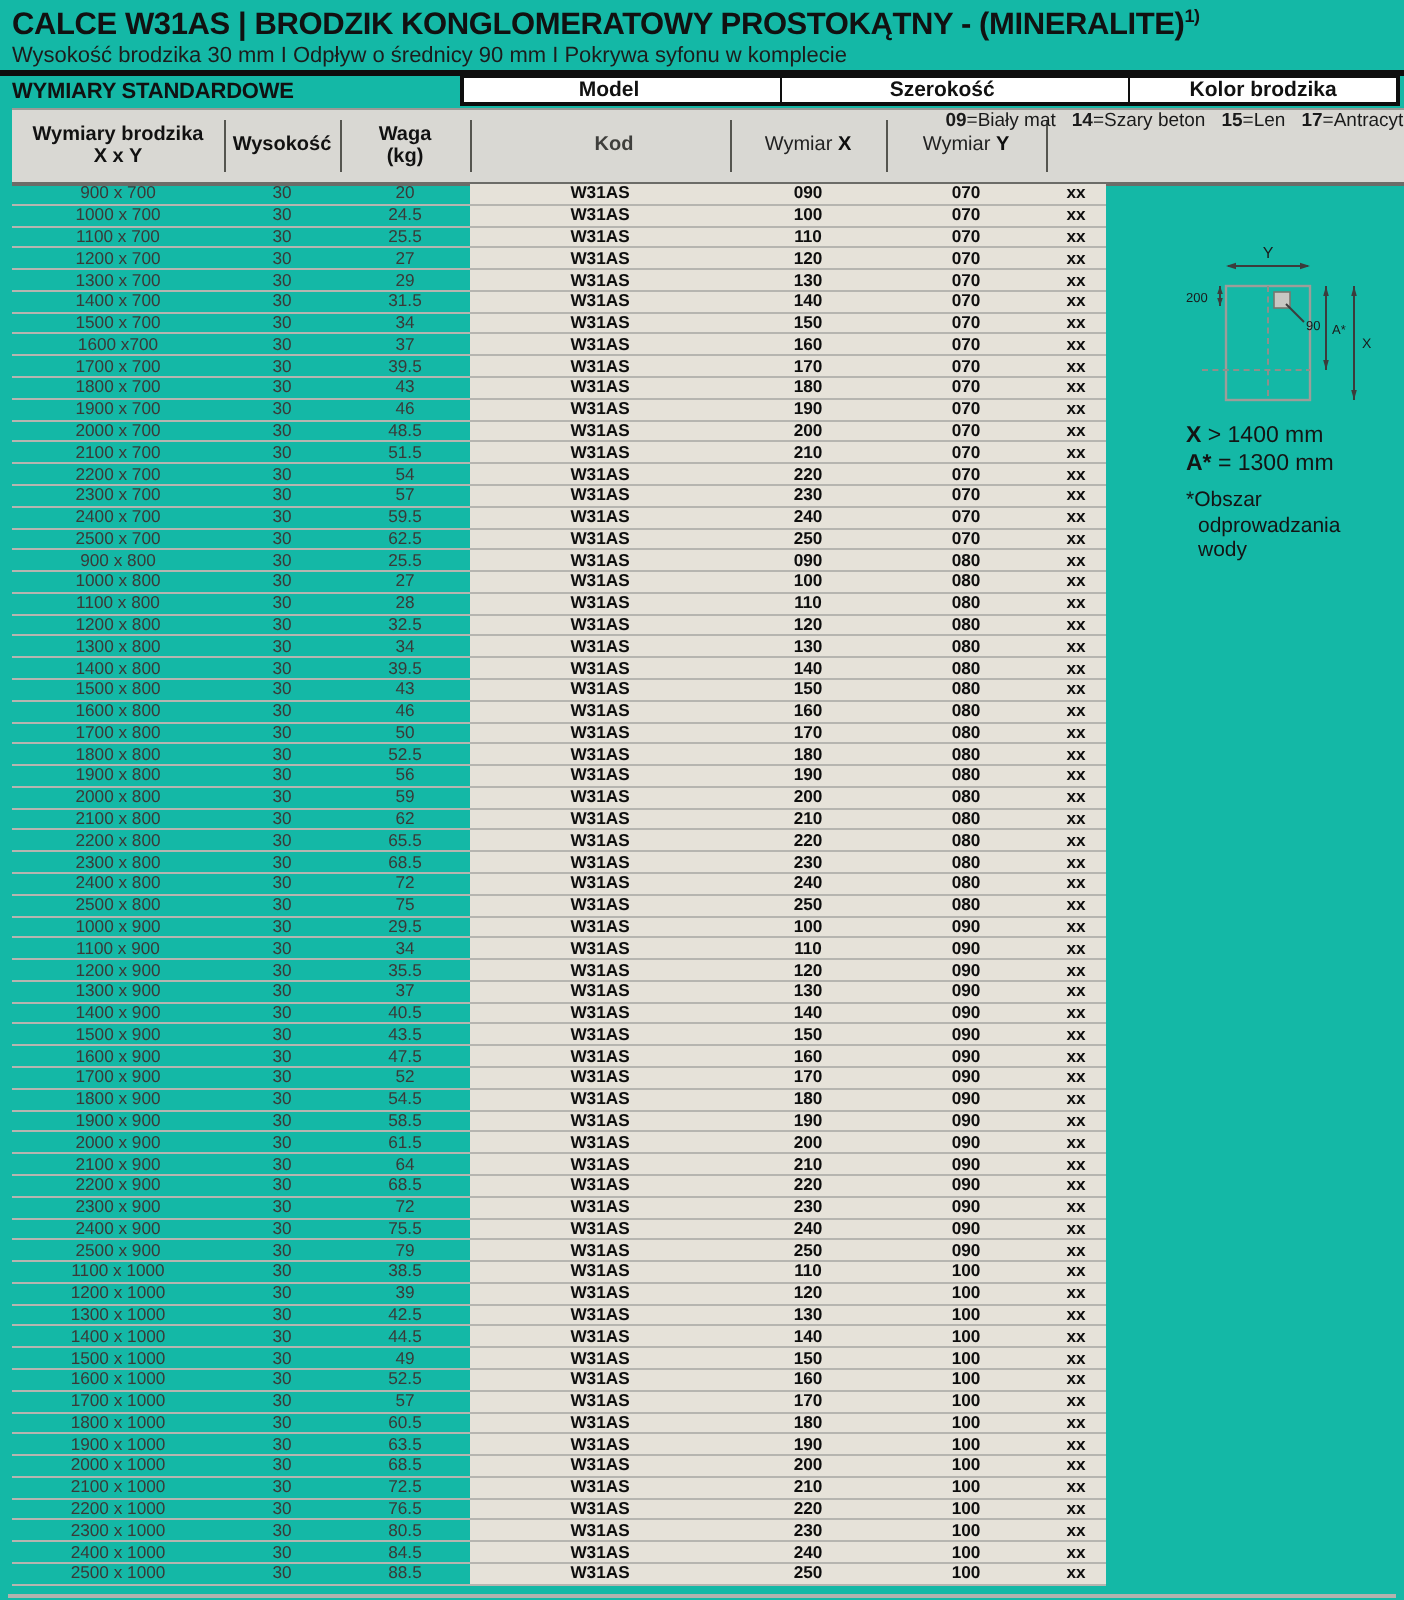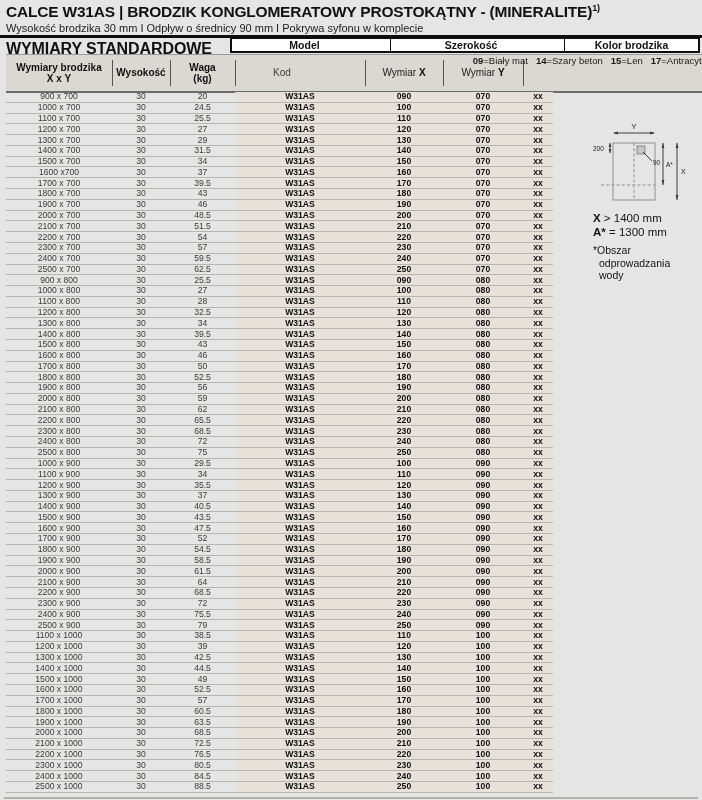--- a/index.html
+++ b/index.html
@@ -1,36 +1,36 @@
 <!DOCTYPE html>
 <html><head>
 <meta charset="utf-8">
 <style>
   html,body{margin:0;padding:0;background:#fff;}
-  .page{position:relative;width:702px;height:800px;background:#e5e5e5;overflow:hidden;
+  .page{position:relative;width:702px;height:800px;background:#14b8a6;overflow:hidden;
         font-family:"Liberation Sans",sans-serif;color:#111;}
   .title{position:absolute;left:6px;top:3px;font-size:15.5px;font-weight:700;letter-spacing:-0.2px;white-space:nowrap;}
   .title sup{font-size:9px;}
   .subtitle{position:absolute;left:6px;top:22px;font-size:11px;color:#1c1c1c;white-space:nowrap;}
   .black-band{position:absolute;left:0;top:35px;width:702px;height:3px;background:#0e0e0e;}
-  .section-label{position:absolute;left:6px;top:40px;font-size:16px;font-weight:700;letter-spacing:-0.1px;}
+  .section-label{position:absolute;left:6px;top:40px;font-size:11px;font-weight:700;letter-spacing:-0.1px;}
   .group-box{position:absolute;left:230px;top:37px;width:470px;height:16px;border:2px solid #0e0e0e;
              box-sizing:border-box;display:flex;background:#fff;gap:13px;}
   .gcell{font-size:10.5px;font-weight:700;text-align:center;line-height:12px;box-sizing:border-box;}
   .g-model{width:155px;}
   .g-szer{width:172px;border-left:1.5px solid #0e0e0e;}
   .g-kolor{width:143px;border-left:1.5px solid #0e0e0e;}
   .thead{position:absolute;left:6px;top:54px;width:696px;height:36px;background:#d9d8d3;
          border-top:1px solid #9a9a96;border-bottom:2px solid #6c6c68;box-sizing:content-box;}
   .hcell{position:absolute;top:0;height:36px;display:flex;flex-direction:column;justify-content:center;
          text-align:center;font-size:10px;line-height:11.5px;}
   .hc1{left:0;width:106px;font-weight:700;}
   .hc2{left:106px;width:58px;font-weight:700;}
   .hc3{left:164px;width:65px;font-weight:700;}
-  .hc4{left:211px;width:130px;color:#3f3f3c;}
+  .hc4{left:236px;width:130px;color:#3f3f3c;font-weight:bold;}
   .hc5{left:359px;width:78px;color:#222;}
   .hc6{left:437px;width:80px;color:#222;}
   .hcell b{font-weight:700;color:#0e0e0e;}
   .hdiv{position:absolute;top:5px;bottom:5px;width:1px;background:#55554f;}
   .legend{position:absolute;left:521px;top:0;width:175px;height:36px;display:flex;flex-direction:row;
           justify-content:center;font-size:9.5px;line-height:11.5px;padding-left:6px;box-sizing:border-box;
           white-space:nowrap;color:#1a1a1a;}
   .legend .item{margin-right:8px;}
   .legend b{font-weight:700;}
   .tbody{position:absolute;left:6px;top:92px;width:547px;height:701px;display:flex;flex-direction:column;}

